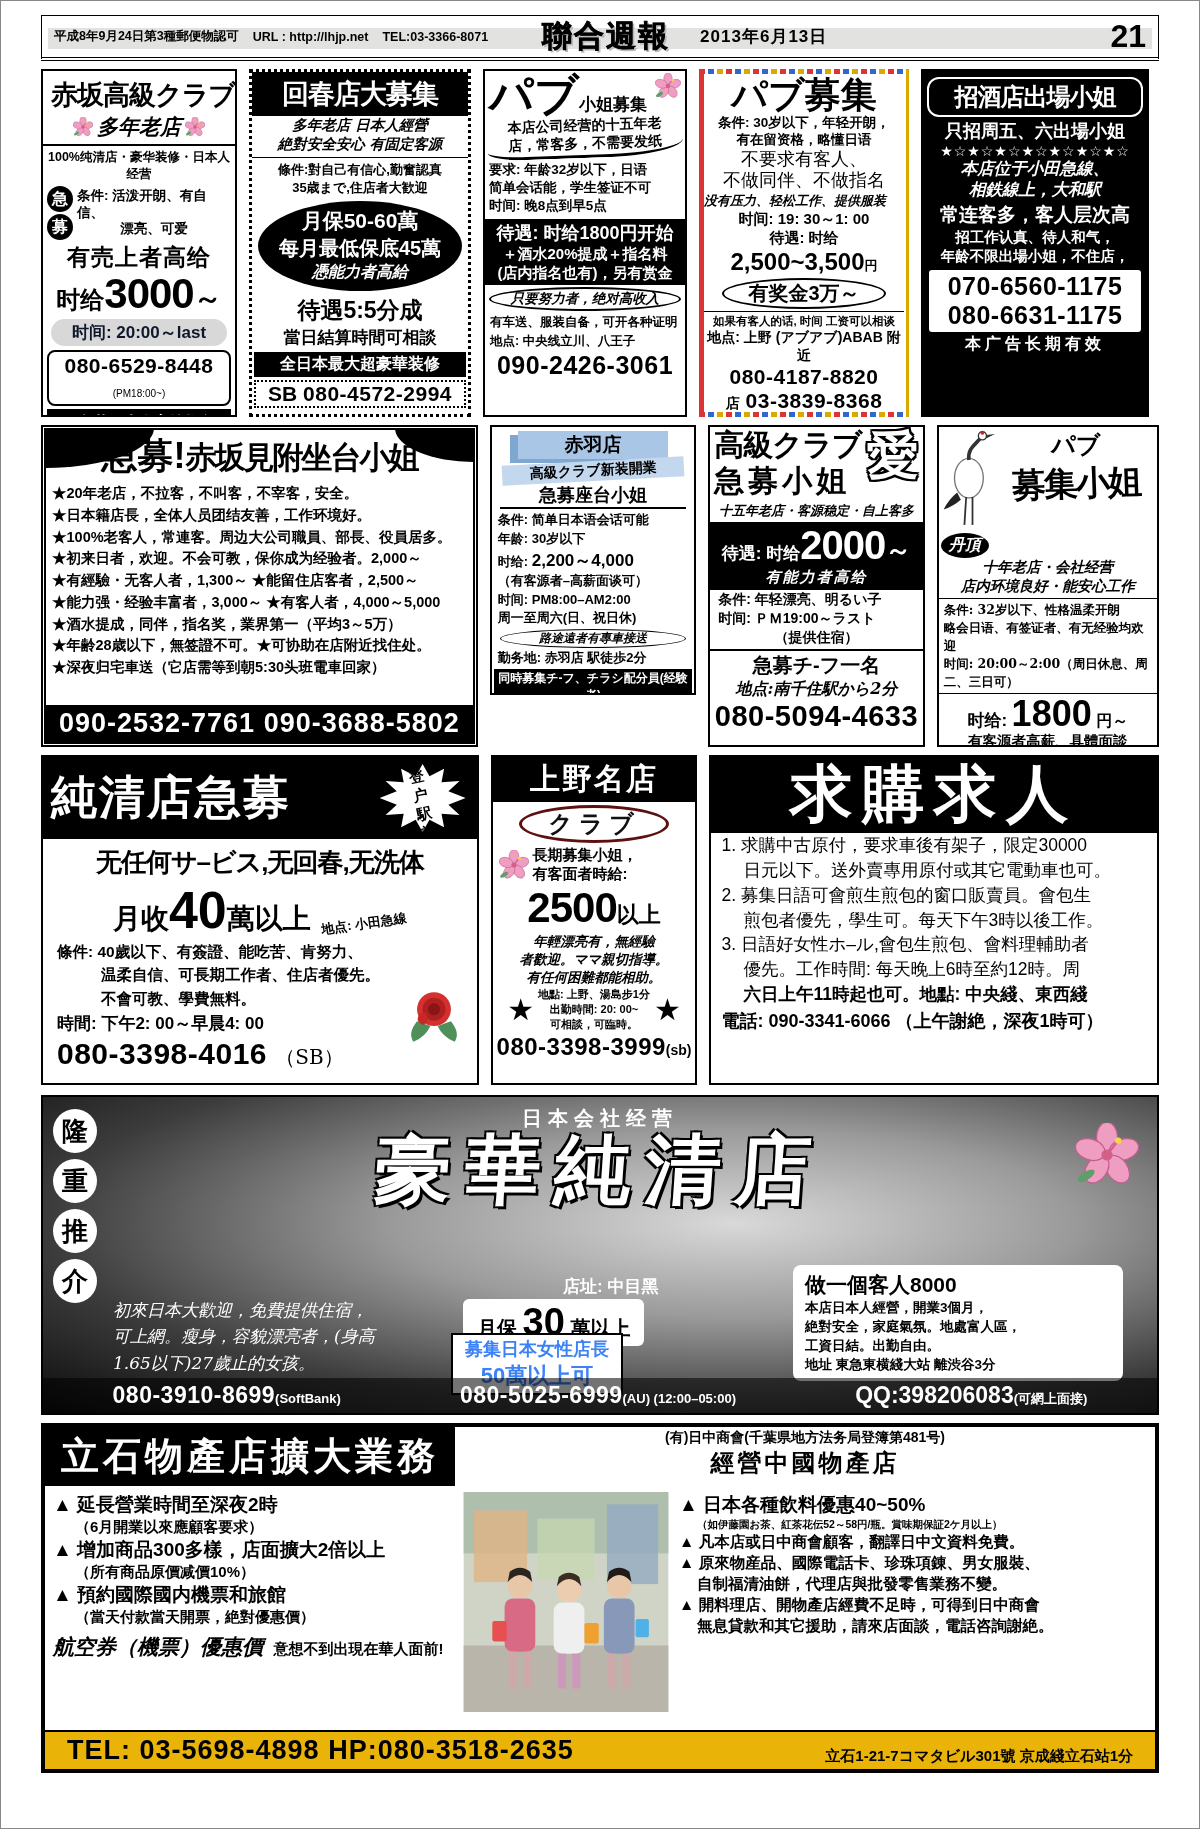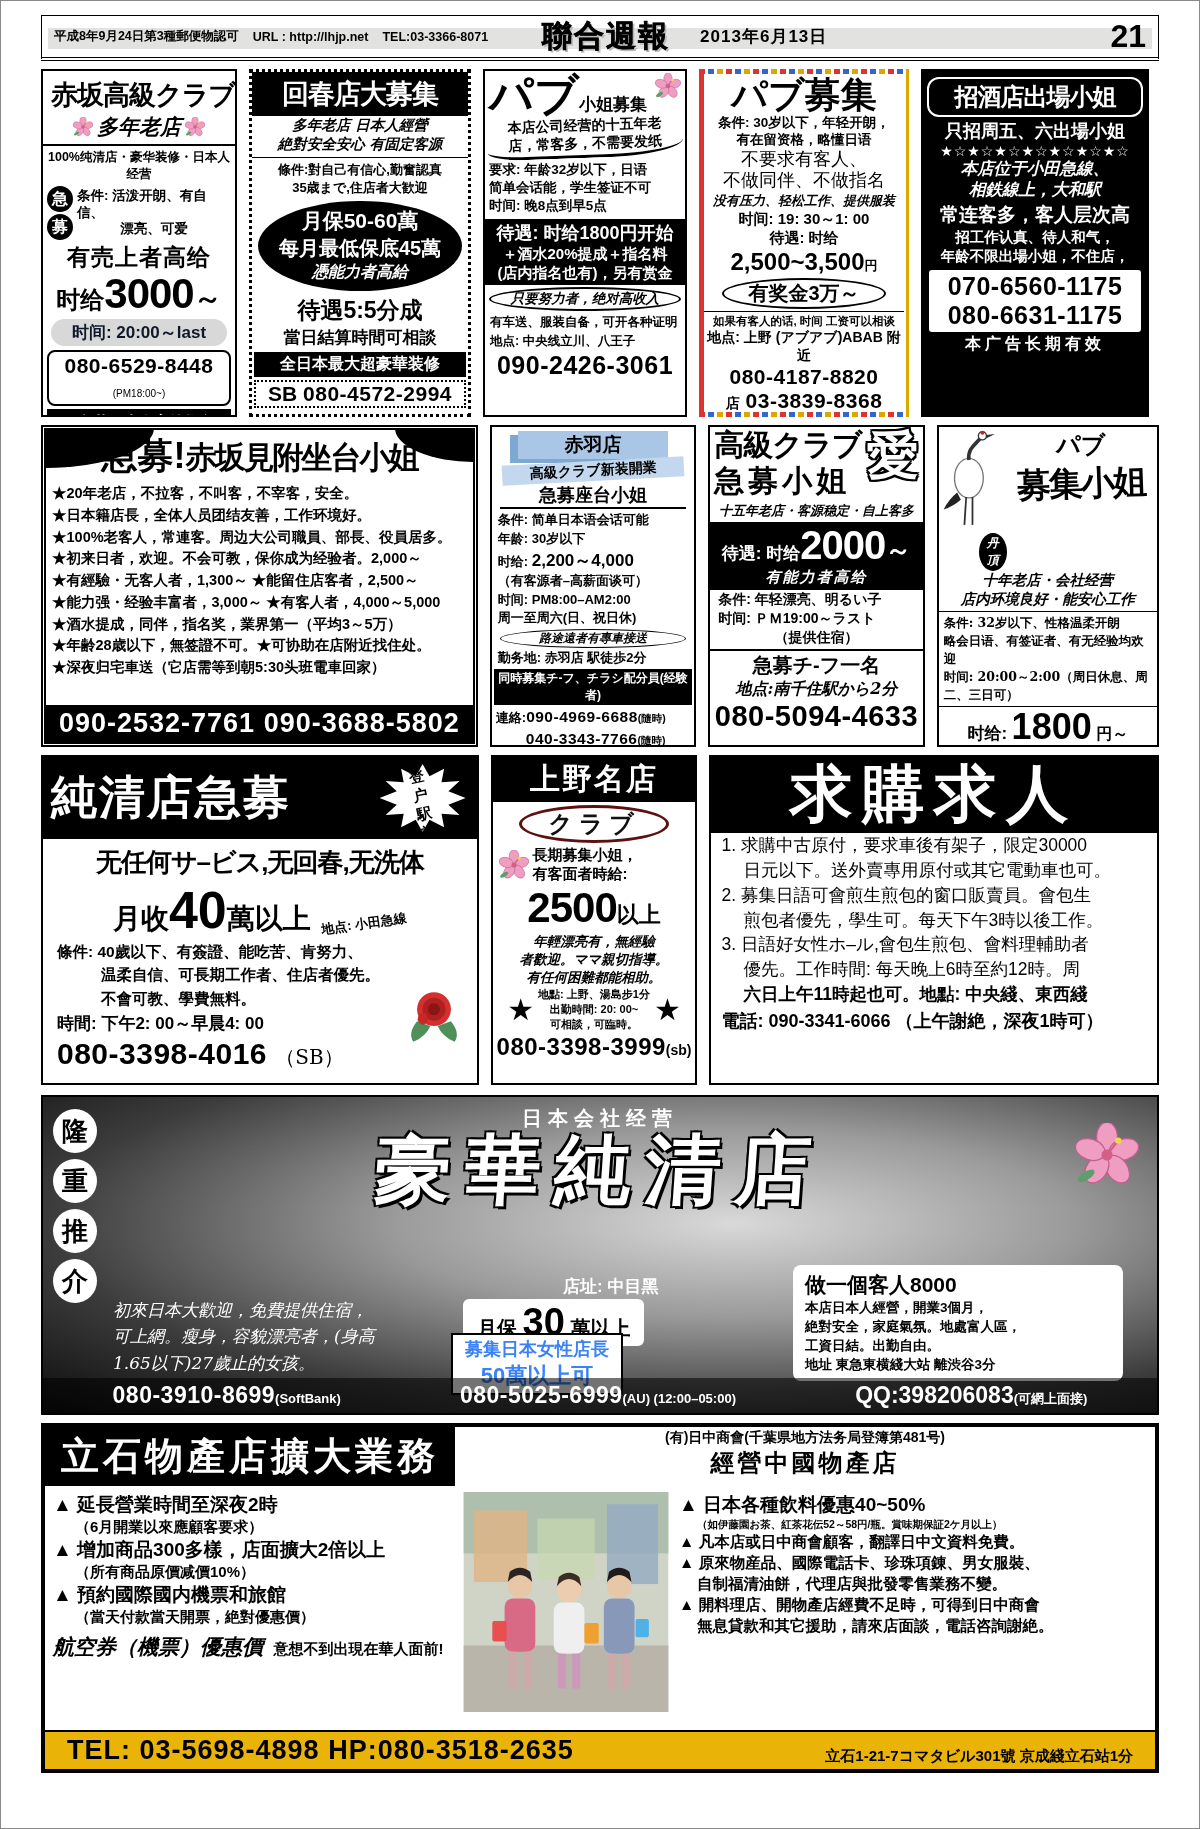--- a/index.html
+++ b/index.html
@@ -33,21 +33,21 @@
   .ad-akasaka { width:196px; height:348px; }
   .ad-kaishun { width:222px; height:348px; border:3px dotted #000; }
   .ad-pubx   { width:204px; height:348px; }
   .ad-pubb   { width:210px; height:348px; border:5px solid transparent;
                background:linear-gradient(#fff,#fff) padding-box,
                repeating-linear-gradient(90deg,#d33 0 6px,#fff 6px 9px,#36c 9px 15px,#fff 15px 18px,#d9a900 18px 24px,#fff 24px 27px) border-box; }
   .ad-shoujiu{ width:228px; height:348px; background:#000; color:#fff; border:2px solid #000; }
 
   
   .ad-mitsuke { width:440px; height:322px; border:5px double #000; }
-  .ad-akabane { width:208px; height:322px; }
+  .ad-akabane { width:208px; height:270px; }
   .ad-ai      { width:218px; height:322px; }
   .ad-tancho  { width:224px; height:322px; }
 
   
   .ad-junsei { width:440px; height:330px; }
   .ad-ueno   { width:208px; height:330px; }
   .ad-qiugou { width:452px; height:330px; }
 
   
   .ad-akasaka .t { font-size:27px; font-weight:bold; text-align:center; margin-top:6px; letter-spacing:-1px;padding-left:8px; }
@@ -88,21 +88,21 @@
   .ad-pubx .blk { background:#000; color:#fff; font-weight:bold; text-align:center; padding:2px 0; }
   .ad-pubx .blk .d1 { font-size:15px; } .ad-pubx .blk .d1 b { font-size:18px; }
   .ad-pubx .ov { margin:2px 4px; border:2px solid #000; border-radius:50%; text-align:center; font-size:13.5px; padding:1px 0;}
   .ad-pubx .nt { font-size:12.5px; font-weight:bold; padding:1px 5px; }
   .ad-pubx .ph { font-size:25px; font-weight:bold; text-align:center; }
 
   
   .ad-pubb .t { font-size:36px; font-weight:bold; text-align:center; line-height:1.05; margin-top:2px;}
   .ad-pubb .cond { font-size:13.5px; font-weight:bold; text-align:center; line-height:1.3;}
   .ad-pubb .bold1 { font-size:18px; font-weight:normal; text-align:center; line-height:1.2; }
-  .ad-pubb .scr { font-size:13px; text-align:center; }
+  .ad-pubb .scr { font-size:13px; text-align:left; }
   .ad-pubb .hrs { font-size:15px; font-weight:bold; text-align:center; }
   .ad-pubb .deal { text-align:center; font-weight:bold; }
   .ad-pubb .deal .lab{ font-size:15px; } .ad-pubb .deal .val{ font-size:24px; } .ad-pubb .deal .un{ font-size:13px; }
   .ad-pubb .bonus { display:block; margin:2px 18px; border:2px solid #000; border-radius:50%; text-align:center; font-size:20px; font-weight:bold; }
   .ad-pubb .note { font-size:11.5px; font-weight:bold; text-align:center; border-top:1px solid #000; padding-top:2px; margin-top:2px;}
   .ad-pubb .place { font-size:14px; font-weight:bold; text-align:center; }
   .ad-pubb .ph { font-size:21px; font-weight:bold; text-align:center; line-height:1.15; }
 
   
   .ad-shoujiu .t { border:2px solid #fff; border-radius:12px; margin:6px 4px 2px; font-size:24px; font-weight:bold; text-align:center; padding:2px 0; letter-spacing:-1px;}
@@ -154,21 +154,21 @@
   .ad-ai .chief { font-size:20px; font-weight:bold; text-align:center; border-top:2px solid #000; margin-top:2px; padding-top:1px;}
   .ad-ai .place { font-size:16px; text-align:center; }
   .ad-ai .ph { font-size:29px; font-weight:bold; text-align:center; }
 
   
   .ad-tancho .head { display:flex; padding:2px 2px 0; }
   .ad-tancho .crane { flex:0 0 56px; }
   .ad-tancho .tt { flex:1; text-align:center; }
   .ad-tancho .t1 { font-size:24px; font-weight:bold; }
   .ad-tancho .t2 { font-size:34px; font-weight:bold; transform:rotate(-2deg); letter-spacing:-2px;}
-  .tancho-badge { background:#000; color:#fff; border-radius:50%; font-size:12px; font-weight:bold; padding:2px 8px; display:inline-block; font-style:italic;margin-left:38px;}
+  .tancho-badge { background:#000; color:#fff; border-radius:50%; font-size:16px; font-weight:bold; padding:2px 8px; display:inline-block; font-style:italic;}
   .ad-tancho .scr { font-size:14.5px; text-align:center; line-height:1.3;}
   .ad-tancho .ln { font-size:12.5px; padding:0 5px; line-height:1.45; font-family:"DejaVu Serif",serif; font-weight:bold;}
   .ad-tancho .sep { border-top:1.5px solid #000; margin:2px 0; }
   .ad-tancho .wg { text-align:center; font-weight:bold; line-height:1;}
   .ad-tancho .wg .lab { font-size:17px; } .ad-tancho .wg .num { font-size:36px; } .ad-tancho .wg .un { font-size:16px; }
   .ad-tancho .bd { font-size:14.5px; font-weight:bold; text-align:center;}
 
   
   .ad-junsei .head { background:#000; color:#fff; display:flex; align-items:center; padding:4px 8px; }
   .ad-junsei .head .t { font-size:46px; font-weight:bold; letter-spacing:2px; }

